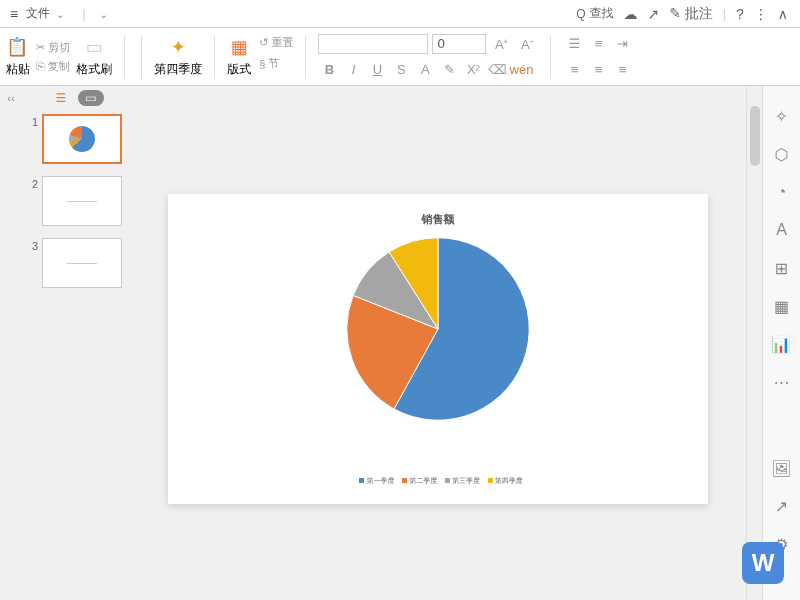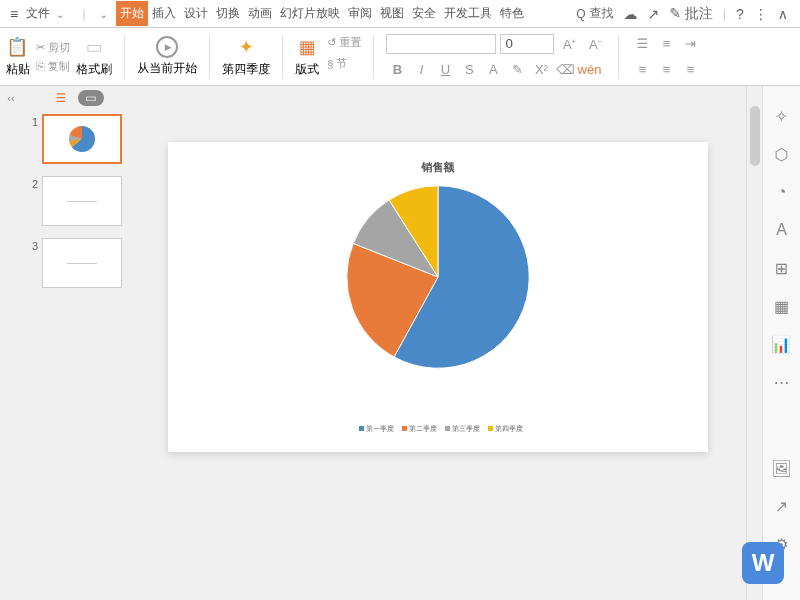--- a/index.html
+++ b/index.html
@@ -40,21 +40,21 @@
 .view-btn { width: 26px; height: 16px; border-radius: 8px; display: flex; align-items: center; justify-content: center; }
 .view-btn.outline { color: #e87a3a; font-size: 12px; }
 .view-btn.thumb { background: #888; color: #fff; }
 .thumb-item { display: flex; gap: 4px; margin-bottom: 12px; }
 .thumb-num { width: 10px; color: #666; font-size: 11px; text-align: right; padding-top: 2px; }
 .thumb-slide { width: 80px; height: 50px; background: #fff; border: 1px solid #ccc; display: flex; align-items: center; justify-content: center; position: relative; }
 .thumb-slide.active { border: 2px solid #e87a3a; }
 .mini-pie { width: 26px; height: 26px; border-radius: 50%; background: conic-gradient(#4a89c7 0deg 230deg, #e8a030 230deg 260deg, #aaa 260deg 290deg, #e87a3a 290deg 360deg); }
 .mini-line { width: 30px; height: 1px; background: #ccc; }
 
-.canvas-area { flex: 1; background: #f0f0f0; overflow: auto; position: relative; display: flex; justify-content: center; padding-top: 56px; }
+.canvas-area { flex: 1; background: #f0f0f0; overflow: auto; position: relative; display: flex; justify-content: center; padding-top: 108px; font-family: Liberation Serif, serif; }
 .slide-canvas { width: 540px; height: 310px; background: #fff; box-shadow: 0 2px 8px rgba(0,0,0,0.15); position: relative; }
 .chart-title { position: absolute; top: 18px; left: 0; right: 0; text-align: center; font-size: 11px; color: #555; font-weight: bold; }
 .pie-chart { position: absolute; top: 40px; left: 50%; transform: translateX(-50%); width: 190px; height: 190px; }
 .pie-svg { width: 100%; height: 100%; }
 .chart-legend { position: absolute; bottom: 18px; left: 0; right: 0; text-align: center; font-size: 7px; color: #666; }
 .legend-dot { display: inline-block; width: 5px; height: 5px; margin: 0 2px 0 6px; }
 
 .vscroll { width: 16px; background: #f0f0f0; border-left: 1px solid #ddd; position: relative; }
 .vscroll-thumb { position: absolute; top: 20px; left: 3px; width: 10px; height: 60px; background: #ccc; border-radius: 5px; }
 
@@ -70,33 +70,20 @@
 
 <div class="menubar">
   <div class="menu-left">
     <div class="file-menu">
       <span class="ham-icon"></span>
       <span>文件</span>
       <span class="dropdown-arrow"></span>
     </div>
     <span style="color:#ccc;margin:0 4px">|</span>
     <span class="dropdown-arrow"></span>
-    <div class="tabs">
-      <div class="tab active">开始</div>
-      <div class="tab">插入</div>
-      <div class="tab">设计</div>
-      <div class="tab">切换</div>
-      <div class="tab">动画</div>
-      <div class="tab">幻灯片放映</div>
-      <div class="tab">审阅</div>
-      <div class="tab">视图</div>
-      <div class="tab">安全</div>
-      <div class="tab">开发工具</div>
-      <div class="tab">特色</div>
-    </div>
   </div>
   <div class="menu-right">
     <div class="search-box">
       <span>Q</span>
       <span>查找</span>
     </div>
     <span class="icon-btn">☁</span>
     <span class="icon-btn">↗</span>
     <span class="icon-btn">✎ <span>批注</span></span>
     <span style="color:#ccc">|</span>
@@ -121,24 +108,20 @@
           <span>⎘</span>
           <span>复制</span>
         </div>
     </div>
     <div class="big-btn">
       <div class="big-icon" style="color:#ccc">▭</div>
       <span>格式刷</span>
     </div>
   </div>
   <div class="sep"></div>
-  <div class="big-btn">
-    <div class="play-icon"></div>
-    <span>从当前开始</span>
-  </div>
   <div class="sep"></div>
   <div class="big-btn">
     <div class="big-icon" style="color:#e8a030">✦</div>
     <span>第四季度</span>
   </div>
   <div class="sep"></div>
   <div style="display:flex;flex-direction:column;gap:4px">
     <div style="display:flex;gap:8px">
       <div class="big-btn">
         <div class="big-icon" style="color:#e87a3a">▦</div>

